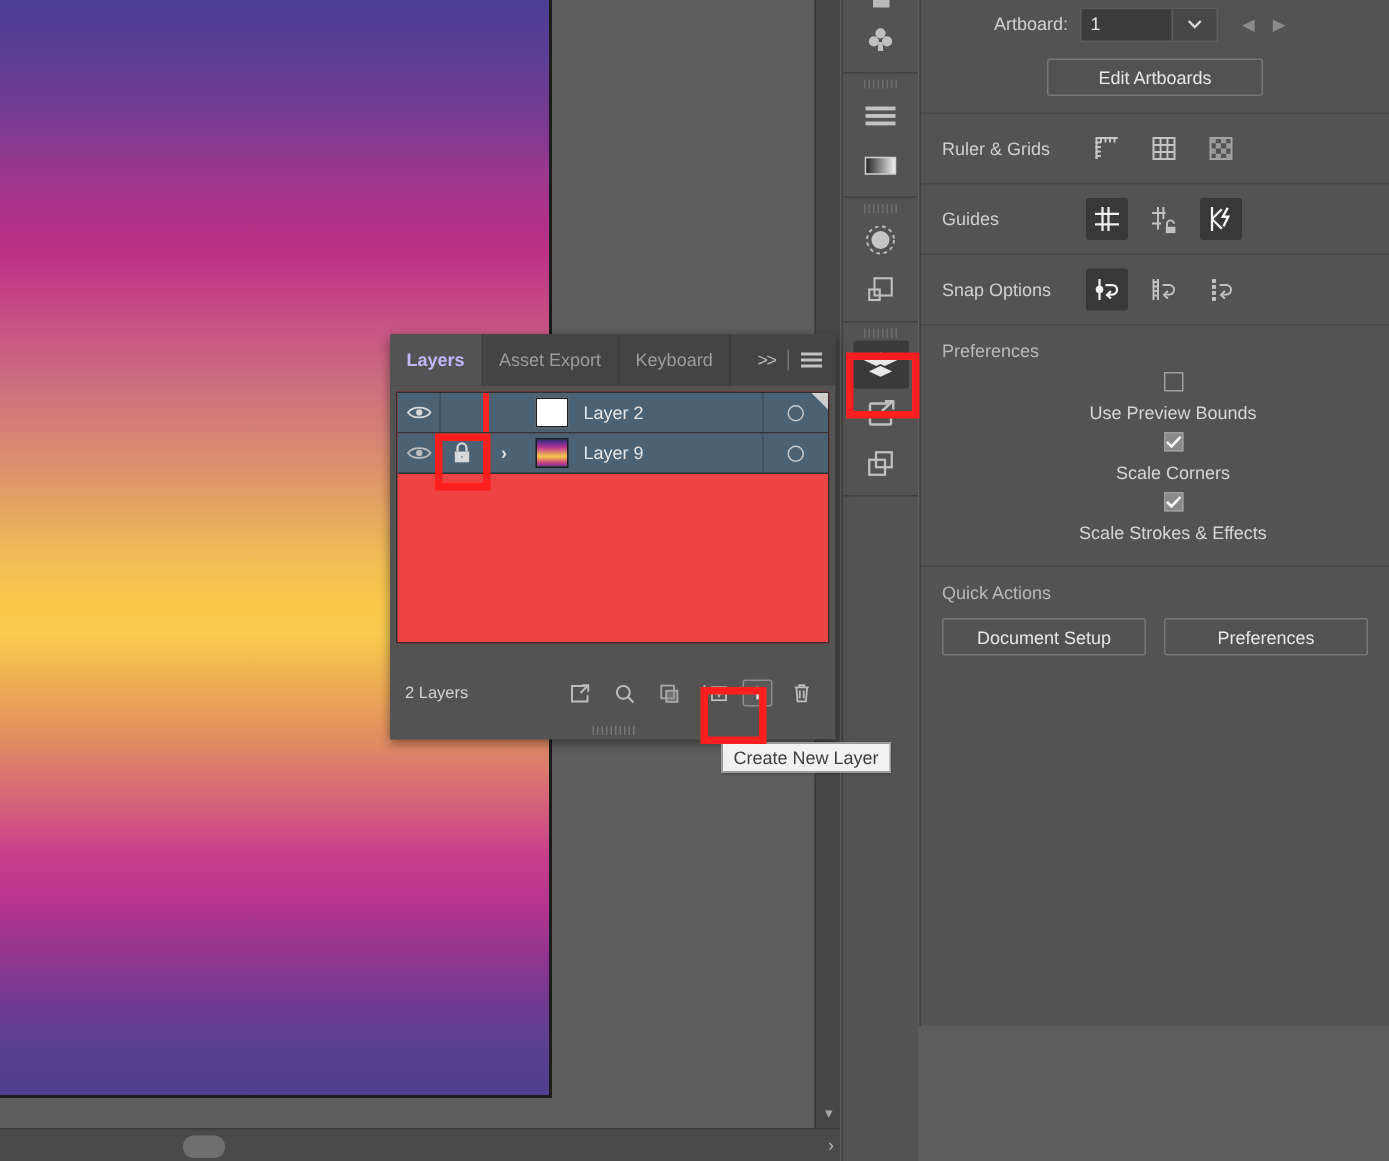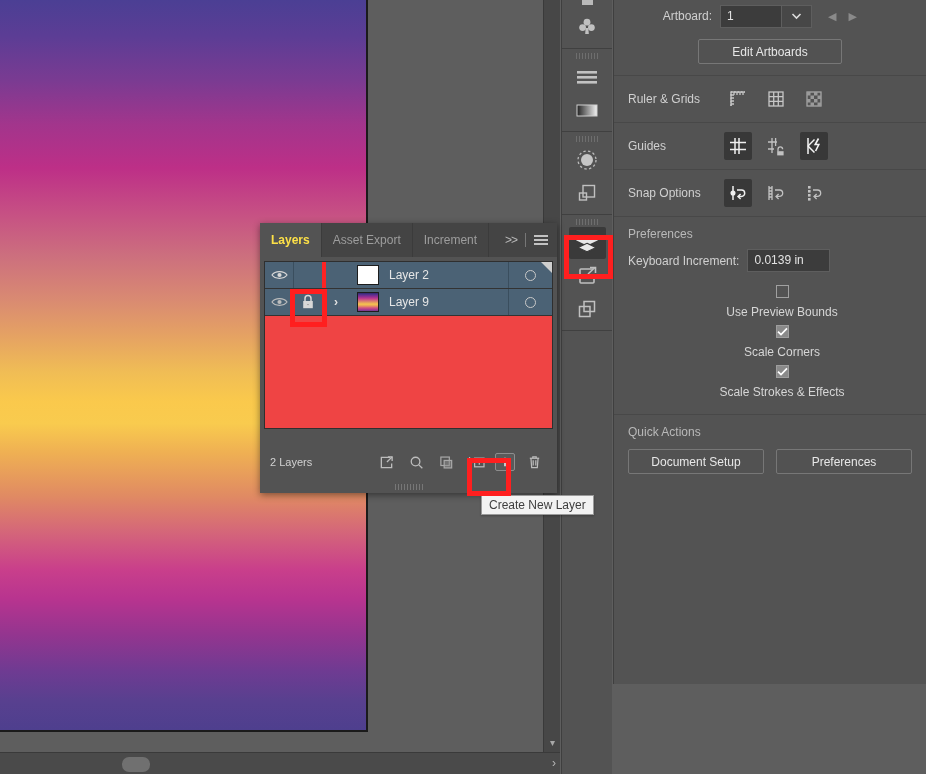--- a/index.html
+++ b/index.html
@@ -107,21 +107,21 @@
   #panel-tabs {
     position: relative; height: 34px; background: #444444;
     display: flex; align-items: stretch;
   }
   .ptab {
     padding: 0 11px; display: flex; align-items: center;
     font-size: 12px; color: #9d9d9d; background: #444444;
     border-right: 1px solid #3b3b3b;
   }
   .ptab.active {
-    background: #535353; color: #fde047; font-weight: bold;
+    background: #535353; color: #c4b5fd; font-weight: bold;
   }
   #panel-tab-right {
     margin-left: auto; display: flex; align-items: center; gap: 8px;
     padding: 0 9px 0 6px;
   }
   .chev2 { color: #b9b9b9; font-size: 12px; letter-spacing: -1px; }
   .tabdiv { width: 1px; height: 14px; background: #777; }
   .hamb { display: flex; flex-direction: column; gap: 2px; }
   .hamb i { display:block; width: 14px; height: 2px; background: #c2c2c2; }
 
@@ -390,21 +390,21 @@
         </svg>
       </div>
     </div>
   </div>
 
   <div id="layers-panel">
 
     <div id="panel-tabs">
       <div class="ptab active">Layers</div>
       <div class="ptab">Asset Export</div>
-      <div class="ptab">Increment</div>
+      <div class="ptab">Keyboard</div>
       <div id="panel-tab-right">
         <span class="chev2">&gt;&gt;</span>
         <span class="tabdiv"></span>
         <span class="hamb">
             <i></i>
             <i></i>
             <i></i>
           </span>
       </div>
     </div>
@@ -638,24 +638,20 @@
             <path d="M11 9 H15.5 a3.2 3.2 0 0 1 0 6.4 H12.8"></path>
             <path d="M14.6 13 L12 15.6 L14.6 18"></path>
           </svg>
         </div>
       </div>
     </div>
 
     <div style="border-bottom:1px solid #484848;padding-bottom:12px;">
       <div class="sec-title">Preferences</div>
 
-      <div style="display:flex;align-items:center;padding:4px 14px 10px 14px;">
-        <span class="plabel">Keyboard Increment:</span>
-        <div class="ai-input" style="width:83px;margin-left:8px;text-align:left;">0.0139 in</div>
-      </div>
 
       <div class="ck-row">
         <span class="ckbox empty"></span>
         <span class="ck-label">Use Preview Bounds</span>
       </div>
       <div class="ck-row">
         <span class="ckbox">
           <svg width="11" height="9" viewBox="0 0 11 9" fill="none" stroke="#ffffff" stroke-width="1.7">
             <path d="M1 4.6 L4 7.6 L10 1.3"></path>
           </svg>

